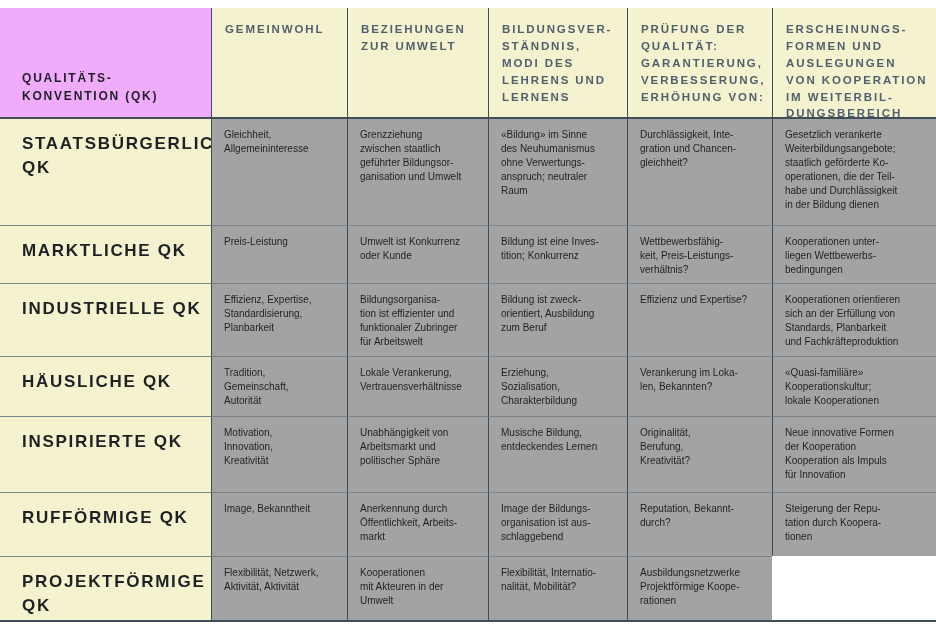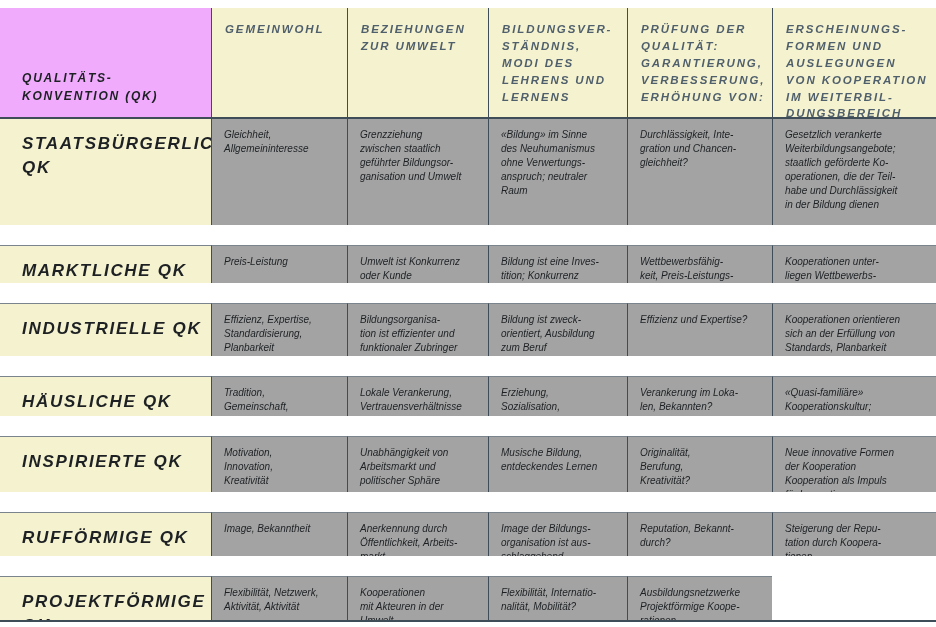--- a/index.html
+++ b/index.html
@@ -19,37 +19,36 @@
     overflow:hidden;
   }
   .qk-table{
     position:absolute;left:0;top:8px;width:936px;
     display:grid;
     grid-template-columns:211px 136px 141px 139px 145px 164px;
     grid-template-rows:111px 106px 58px 73px 60px 76px 64px 64px;
     border-bottom:2px solid var(--dark);
     background:#fff;
   }
-  .cell{white-space:pre-line;overflow:hidden;font-style:italic;}
+  .cell{white-space:pre-line;overflow:hidden;}
   
   .qk-table > :nth-child(6n+2),
   .qk-table > :nth-child(6n+3),
   .qk-table > :nth-child(6n+4),
   .qk-table > :nth-child(6n+5),
   .qk-table > :nth-child(6n){
     border-left:1.5px solid var(--dark);
   }
   
   .qk-table > :nth-child(-n+6){
     border-bottom:2px solid var(--dark);
   }
   
   .qk-table > :nth-child(n+13){
     border-top:1px solid var(--rowline);
-    margin-top:20px;
   }
   .corner{
     background:#f0abfc;
     display:flex;align-items:flex-end;
     padding:0 10px 12px 22px;
     font-size:12px;font-weight:bold;
     letter-spacing:1.8px;
     color:var(--ink);
     line-height:1.5;
   }

